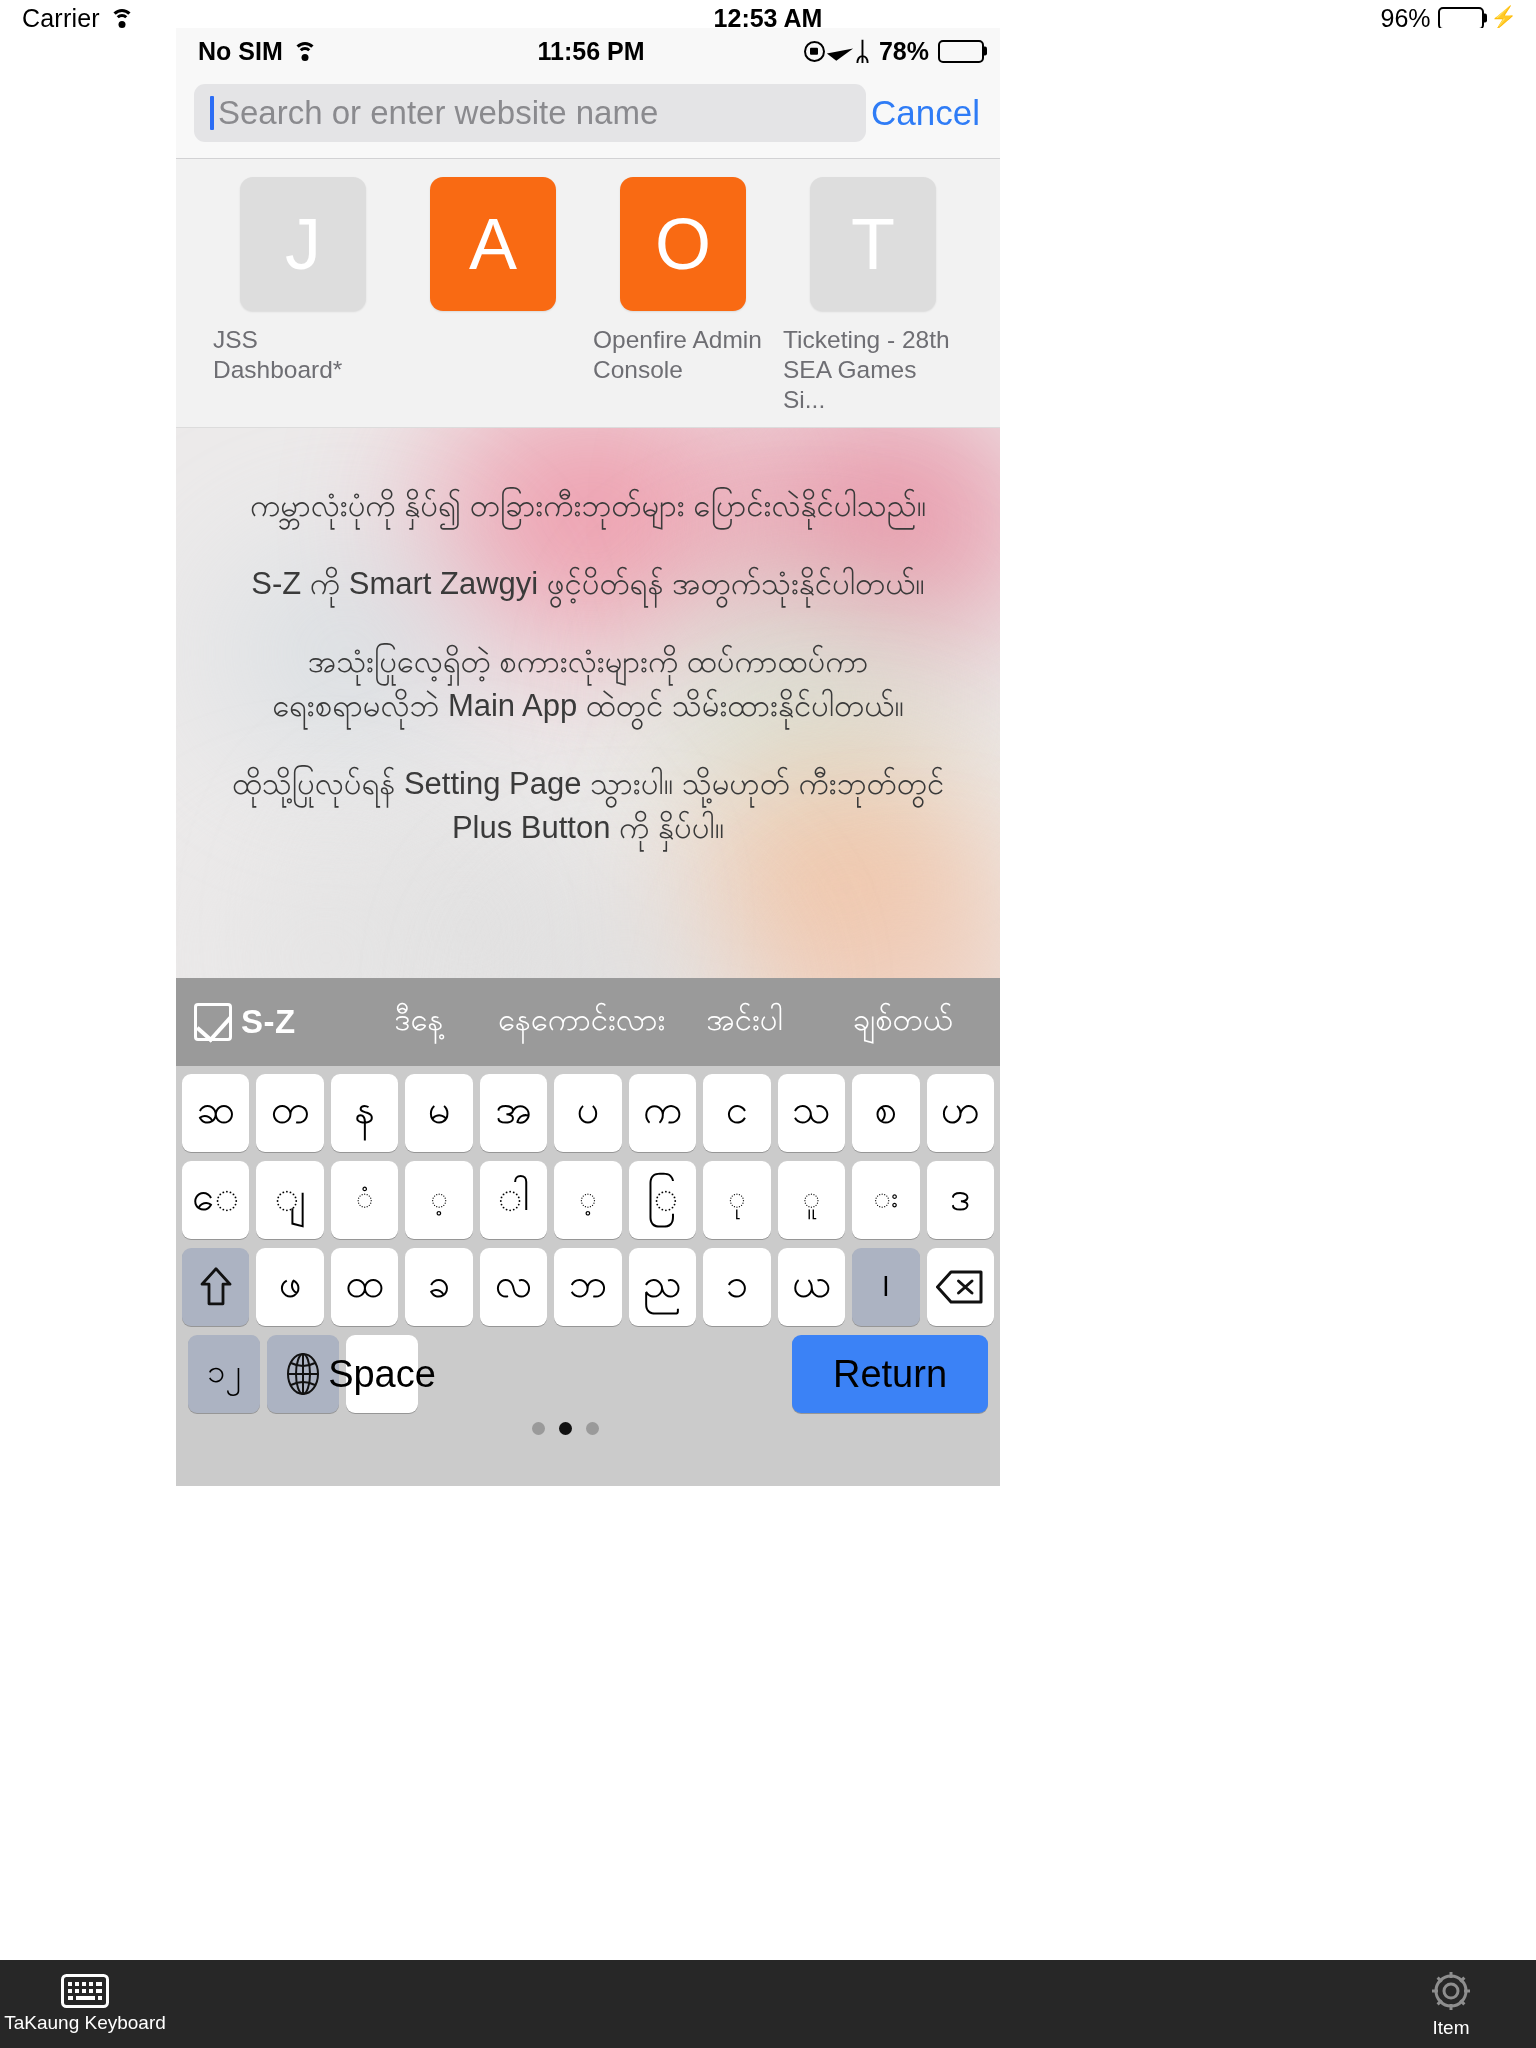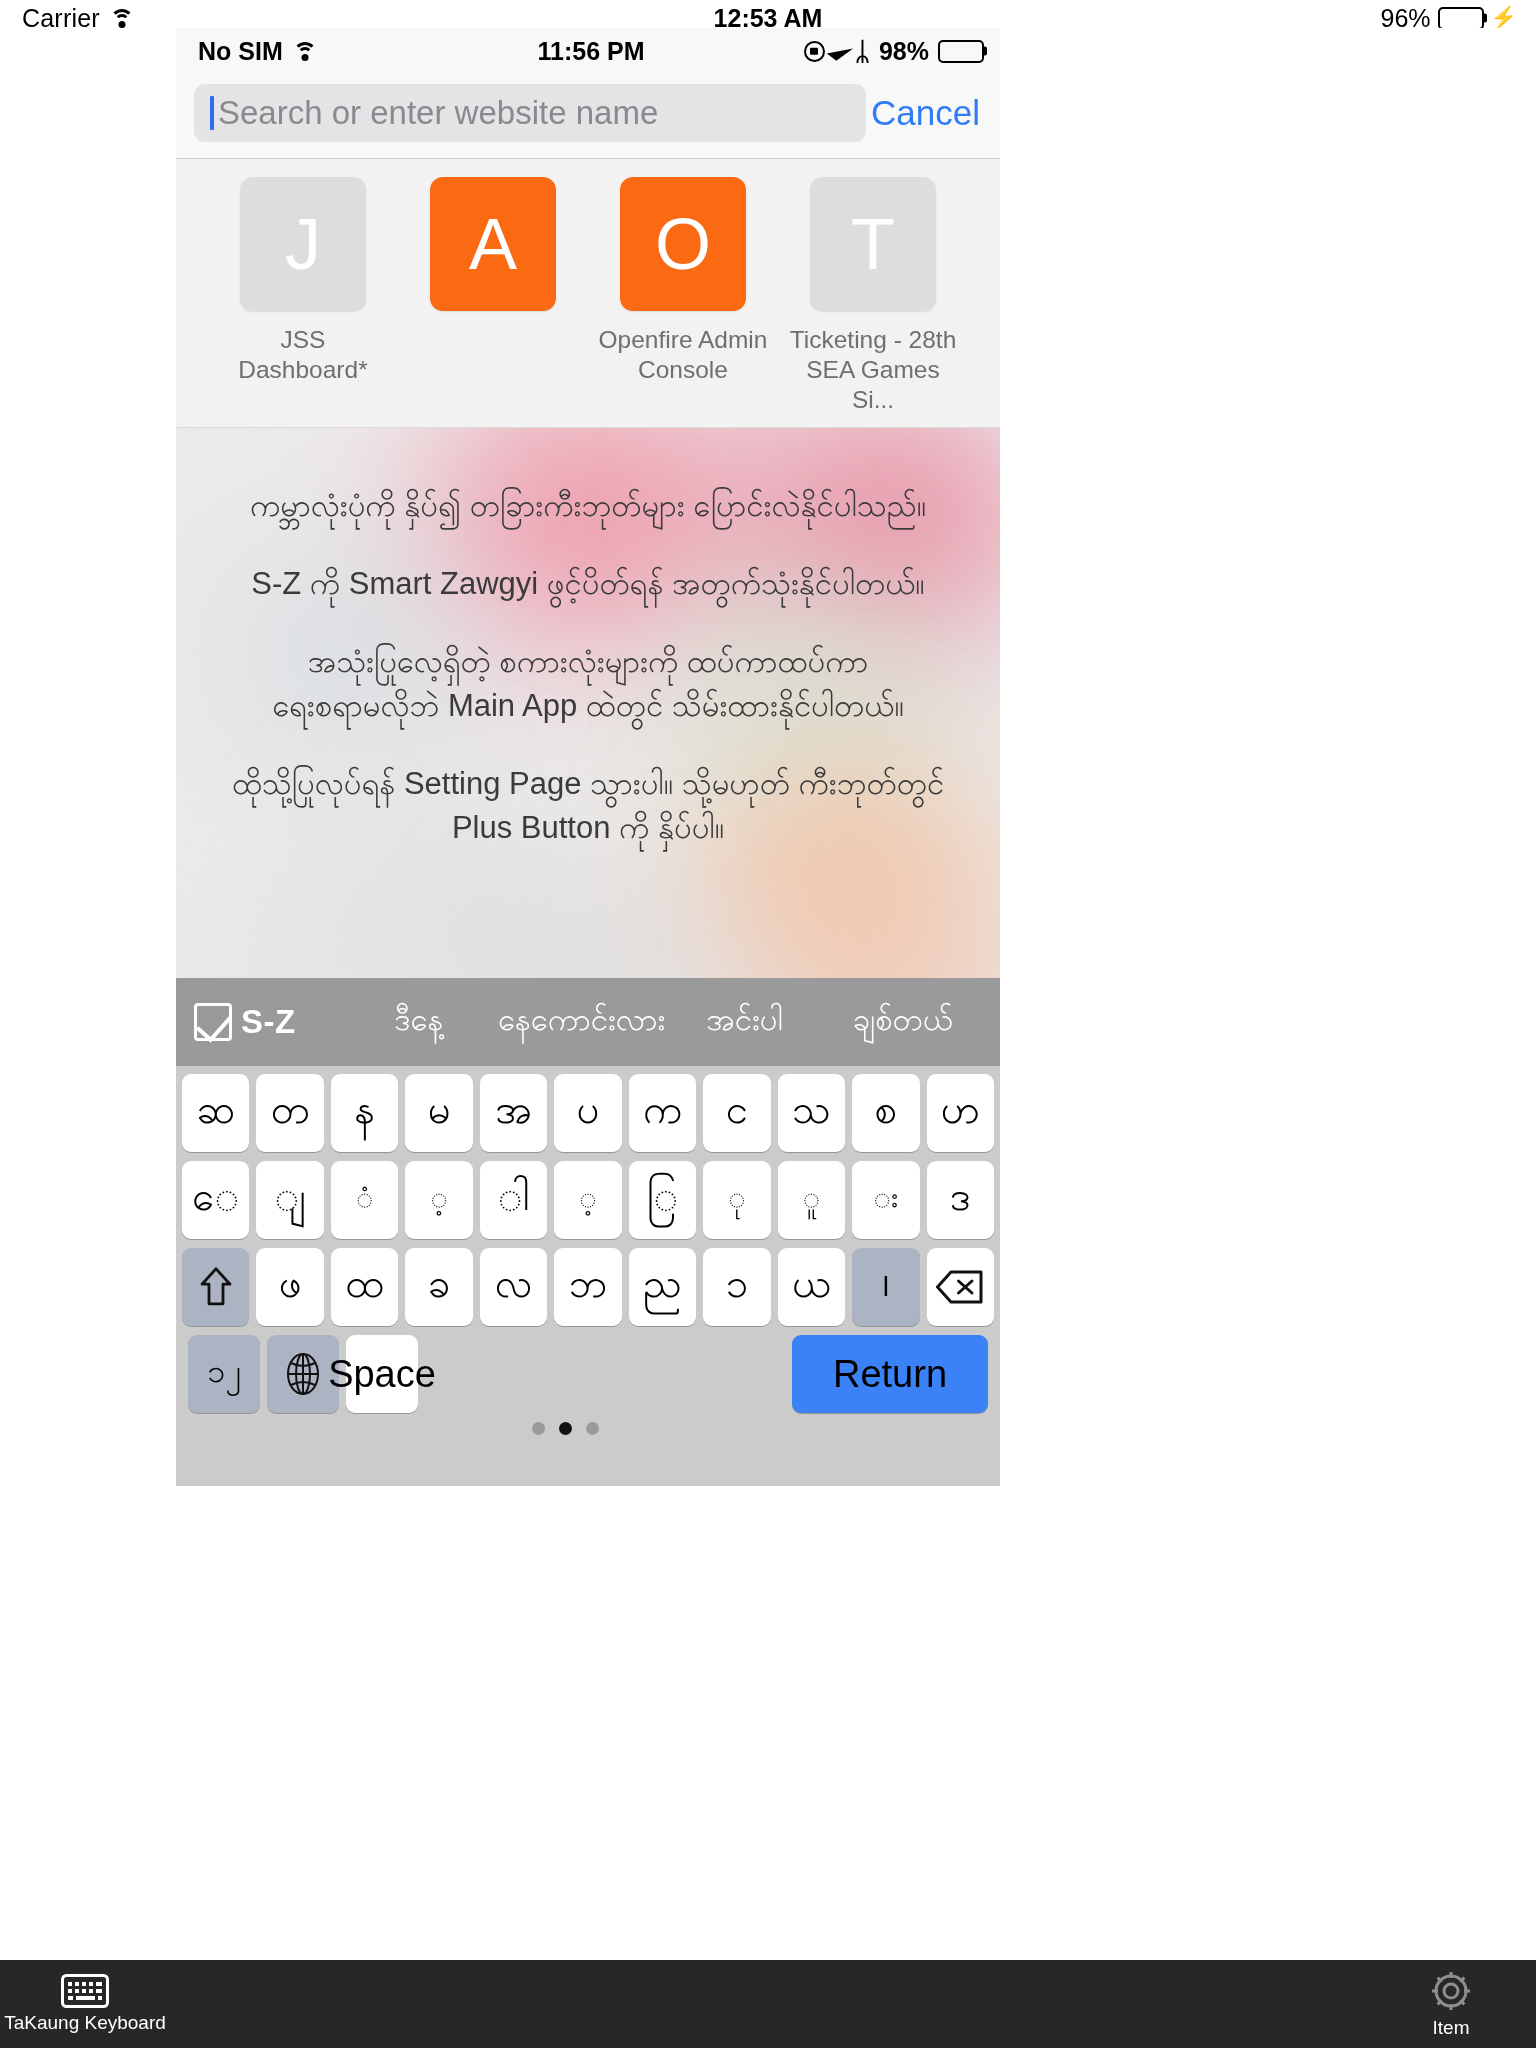--- a/index.html
+++ b/index.html
@@ -146,21 +146,21 @@
     border-radius: 13px;
     display: flex; align-items: center; justify-content: center;
     font-size: 72px; font-weight: 300;
     box-shadow: 0 1px 2px rgba(0,0,0,.10);
   }
   .fav-tile.gray  { background: #dddddd; color: #ffffff; }
   .fav-tile.orange{ background: #f96a13; color: #ffffff; }
   .fav-label {
     margin-top: 14px;
     font-size: 24.5px; line-height: 1.22;
-    color: #6e6e73; text-align: center;
+    color: #6e6e73; text-align: left;
     width: 180px;
     white-space: pre-line;
   }
 
   
   .page {
     position: relative;
     height: 636px;
     overflow: hidden;
     background: #eceaea;
@@ -307,21 +307,21 @@
           <i></i>
           <i></i>
           <span class="dot"></span>
         </span>
     </div>
     <div class="in-center">11:56 PM</div>
     <div class="in-right">
       <span class="lock-ico"></span>
       <span class="loc-ico"></span>
       <span class="bt-ico">ᛦ</span>
-      <span class="in-pct">98%</span>
+      <span class="in-pct">78%</span>
       <span class="batt-outer">
         <span class="batt-fill black"></span><span class="batt-nub"></span>
       </span>
     </div>
   </div>
 
   <div class="searchbar-wrap">
     <div class="searchfield">
       <span class="caret"></span>
       <span class="sf-placeholder">Search or enter website name</span>

